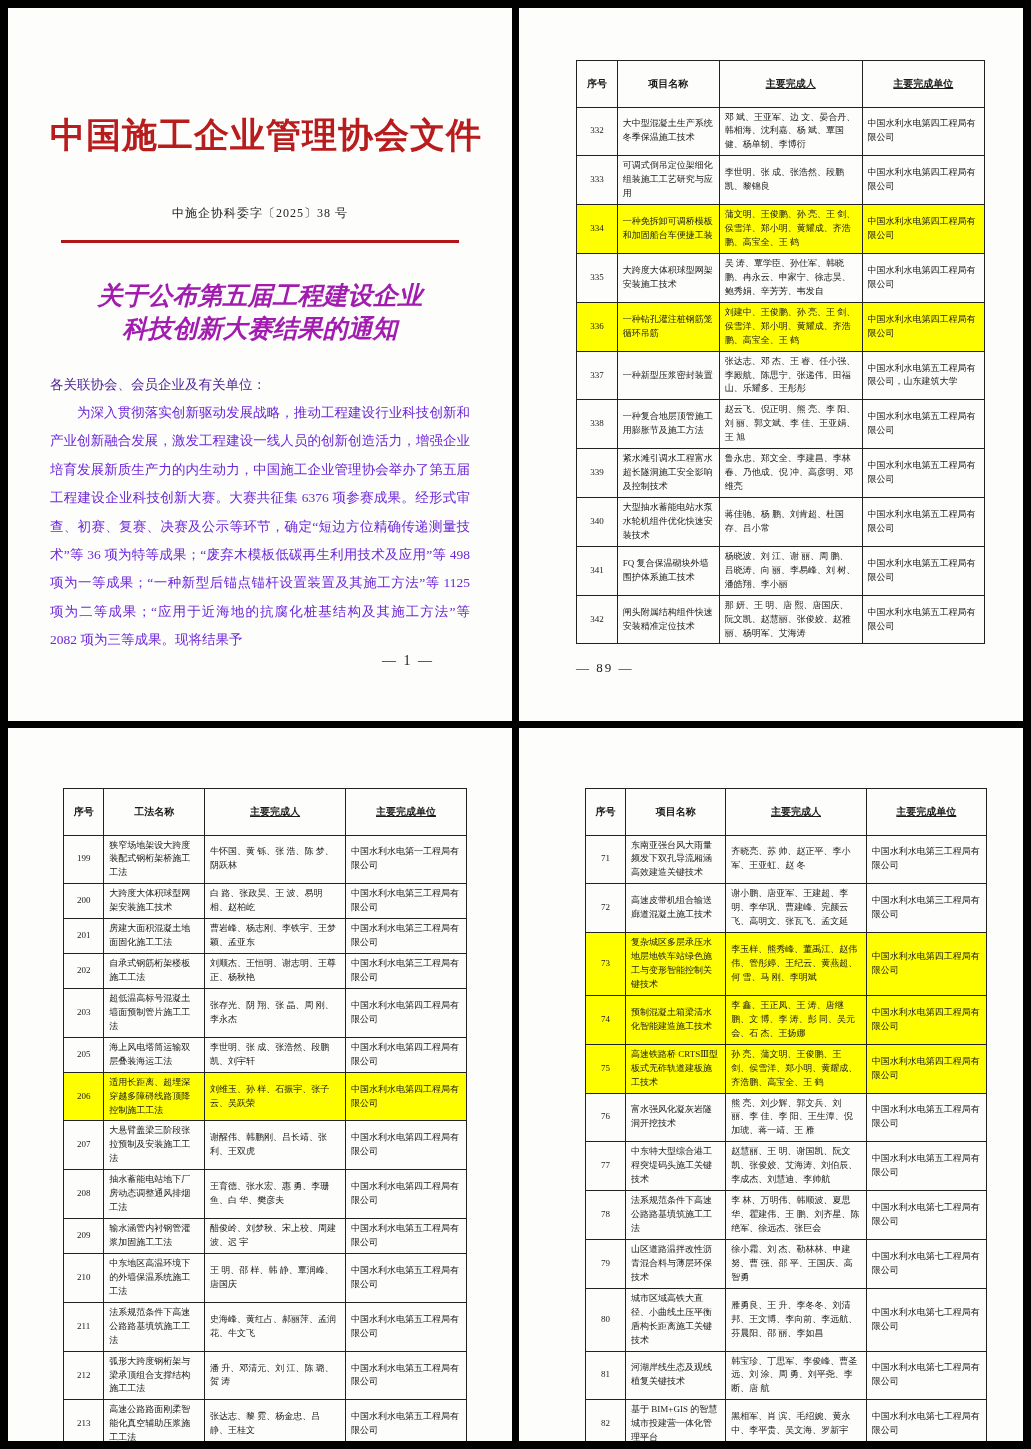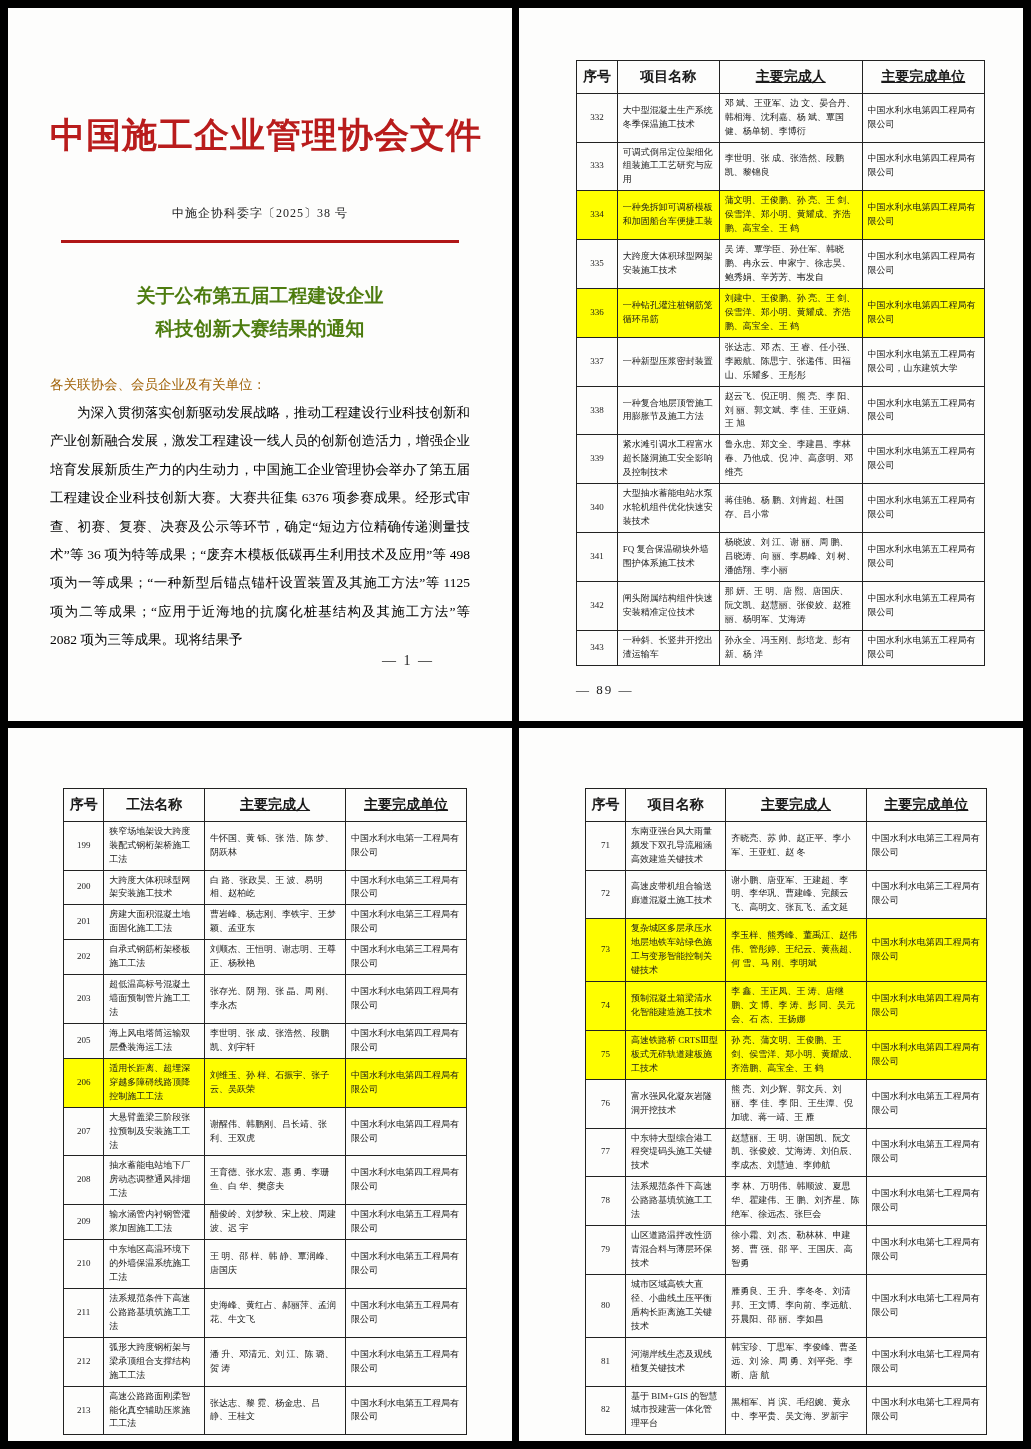--- a/index.html
+++ b/index.html
@@ -44,38 +44,39 @@
     color: #222;
   }
   .red-rule {
     margin: 18px auto 0 auto;
     width: 398px; height: 3px;
     background: #b01717;
   }
   .notice-heading {
     margin-top: 36px;
     text-align: center;
-    font-size: 19px;
+    font-size: 25px;
     font-weight: bold;
     line-height: 33px;
-    color: #4d7c0f;
+    color: #a21caf;
+    font-style: italic;
   }
   .salutation {
     margin-top: 26px;
     font-size: 13.5px;
     line-height: 28px;
-    color: #a16207;
+    color: #4c1d95;
   }
   .notice-body {
     margin-top: 0;
     font-size: 13.5px;
     line-height: 28.4px;
     text-align: justify;
     text-indent: 2em;
-    color: #000000;
+    color: #6d28d9;
   }
   .notice-pagenum {
     position: absolute;
     bottom: 52px; right: 78px;
     font-size: 14px;
     letter-spacing: 2px;
   }
 
   
   .tbl-wrap-89  { position: absolute; top: 52px; left: 57px; right: 38px; }
@@ -90,22 +91,22 @@
     border: 1px solid #222;
     padding: 3px 5px;
     font-size: 9px;
     line-height: 1.55;
     vertical-align: middle;
     word-break: break-all;
   }
   table.results th {
     font-weight: bold;
     text-align: center;
-    font-size: 14px;
-    padding: 5px 2px;
+    font-size: 10px;
+    padding: 15px 2px;
   }
   table.results th.u { text-decoration: underline; }
   table.results td:nth-child(1) { text-align: center; }
   table.results col.c-no   { width: 10%; }
   table.results col.c-name { width: 25%; }
   table.results col.c-ppl  { width: 35%; }
   table.results col.c-unit { width: 30%; }
   tr.hl td { background: #ffff00; }
   .pagenum-right {
     margin-top: 16px;
@@ -212,26 +213,20 @@
               <td>FQ 复合保温砌块外墙围护体系施工技术</td>
               <td>杨晓波、刘 江、谢 丽、周 鹏、吕晓涛、向 丽、李易峰、刘 树、潘皓翔、李小丽</td>
               <td>中国水利水电第五工程局有限公司</td>
             </tr>
             <tr>
               <td>342</td>
               <td>闸头附属结构组件快速安装精准定位技术</td>
               <td>那 妍、王 明、唐 熙、唐国庆、阮文凯、赵慧丽、张俊姣、赵雅丽、杨明军、艾海涛</td>
               <td>中国水利水电第五工程局有限公司</td>
             </tr>
-            <tr>
-              <td>343</td>
-              <td>一种斜、长竖井开挖出渣运输车</td>
-              <td>孙永全、冯玉刚、彭培龙、彭有新、杨 洋</td>
-              <td>中国水利水电第五工程局有限公司</td>
-            </tr>
           </tbody>
       </table>
       <div class="pagenum-right">— 89 —</div>
     </div>
   </div>
 
   <div class="page">
     <div class="tbl-wrap-204">
       <table class="results">
         <colgroup>

